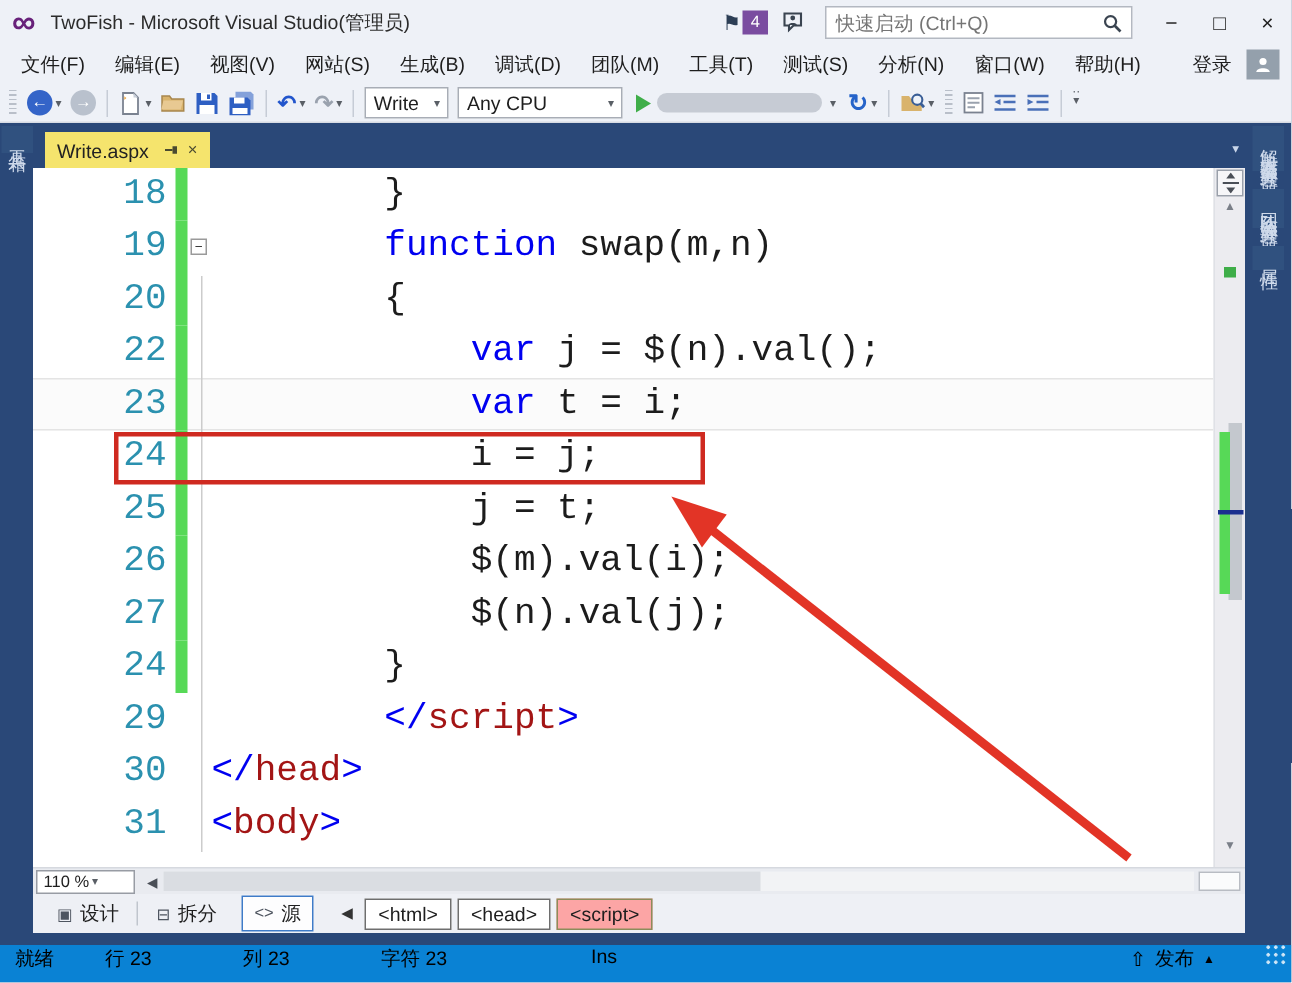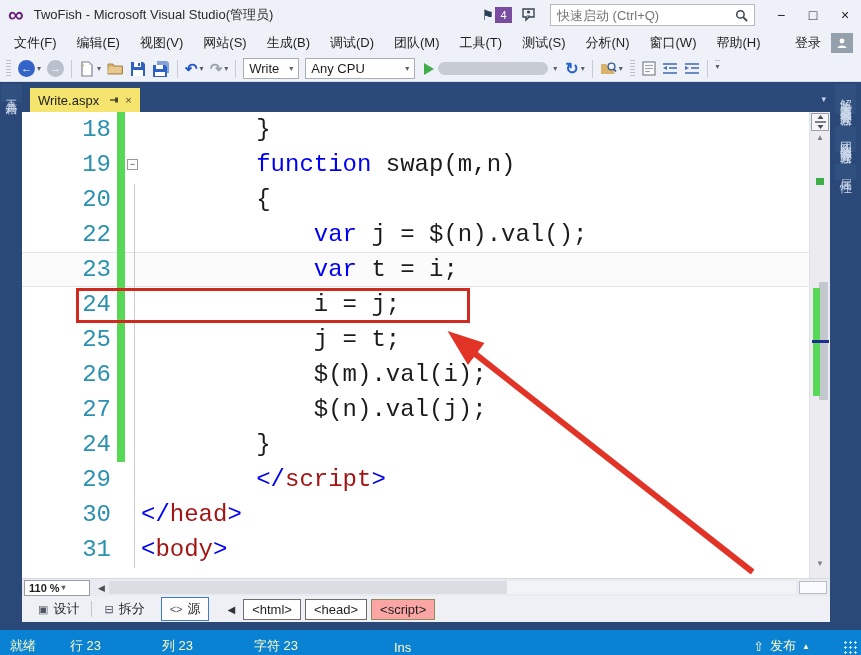--- a/index.html
+++ b/index.html
@@ -76,38 +76,38 @@
   .split-handle { height:18px; background:#f6f6f8; border:1px solid #9aa0aa; margin:1px; text-align:center; }
   .vsarrow { text-align:center; color:#7a7f88; font-size:8px; line-height:12px; }
   .vsarrow.down { position:absolute; bottom:8px; left:0; right:0; }
   .mark-green { position:absolute; left:6px; top:66px; width:8px; height:7px; background:#3fae49; }
   .vthumb { position:absolute; right:2px; top:170px; width:9px; height:118px; background:#c4c8ce; }
   .vgreenband { position:absolute; left:3px; top:176px; width:7px; height:108px; background:#57d957; }
   .vblueline { position:absolute; left:2px; top:228px; width:17px; height:3px; background:#1b2f8f; }
 
   
   .hscrollrow { height:18px; background:#e9ebf0; display:flex; align-items:center; border-top:1px solid #d6d9df; }
-  .zoombox { width:66px; height:16px; background:#fff; border:1px solid #989ca4; display:flex; align-items:center; justify-content:flex-start; padding:0 4px; font-size:11px; margin-left:2px;font-weight:bold; }
+  .zoombox { width:66px; height:16px; background:#fff; border:1px solid #989ca4; display:flex; align-items:center; justify-content:flex-start; padding:0 4px; font-size:11px; margin-left:2px; }
   .hleft { font-size:9px; color:#4a4f57; margin:0 4px 0 8px; }
   .htrack { flex:1; height:13px; background:#f2f3f5; position:relative; }
   .hthumb { position:absolute; left:0; top:0; height:13px; width:58%; background:#dadde2; }
   .hcorner { width:28px; height:13px; background:#fafbfc; border:1px solid #b8bcc3; margin:0 3px; }
 
   
   .crumbrow { height:26px; background:#eef0f5; display:flex; align-items:center; padding-left:8px; }
   .viewbtn { display:flex; align-items:center; padding:2px 8px; }
   .viewbtn .ic { font-size:11px; color:#4e5560; margin-right:5px; }
   .viewbtn.active { border:1px solid #3e7bc8; background:#fdfdfe; }
   .vsep { width:1px; height:16px; background:#c0c5cd; margin:0 4px; }
   .navleft { font-size:10px; color:#333; margin:0 8px 0 18px; }
   .tagbox { border:1px solid #6e6e6e; background:#fff; padding:2px 8px; margin-right:4px; font-size:13px; }
   .tagbox.active { background:#fca5a5; border-color:#8c8c5a; }
 
   
-  .statusbar { height:25px; background:#0a82d4; display:flex; align-items:flex-end; color:#fef9c3; font-size:13px; }
+  .statusbar { height:25px; background:#0a82d4; display:flex; align-items:flex-start; color:#000000; font-size:13px; }
   .st { flex:none; } .st-ready { width:70px; padding-left:10px; } .st-line { width:92px; } .st-col { width:92px; } .st-char { width:140px; } .st-ins { width:auto; }
   .stspacer { flex:1; }
   .pubgroup { display:flex; align-items:center; margin-right:34px; }
   .pubico { font-size:13px; margin-right:6px; }
   .pubcaret { font-size:8px; margin-left:6px; }
   .gripdots { width:14px; height:14px; margin-right:3px; background-image:radial-gradient(circle, #cfe6f7 1px, transparent 1.2px); background-size:5px 5px; background-position:bottom right; }
   svg { display:block; }
 </style>
 </head>
 <body>

